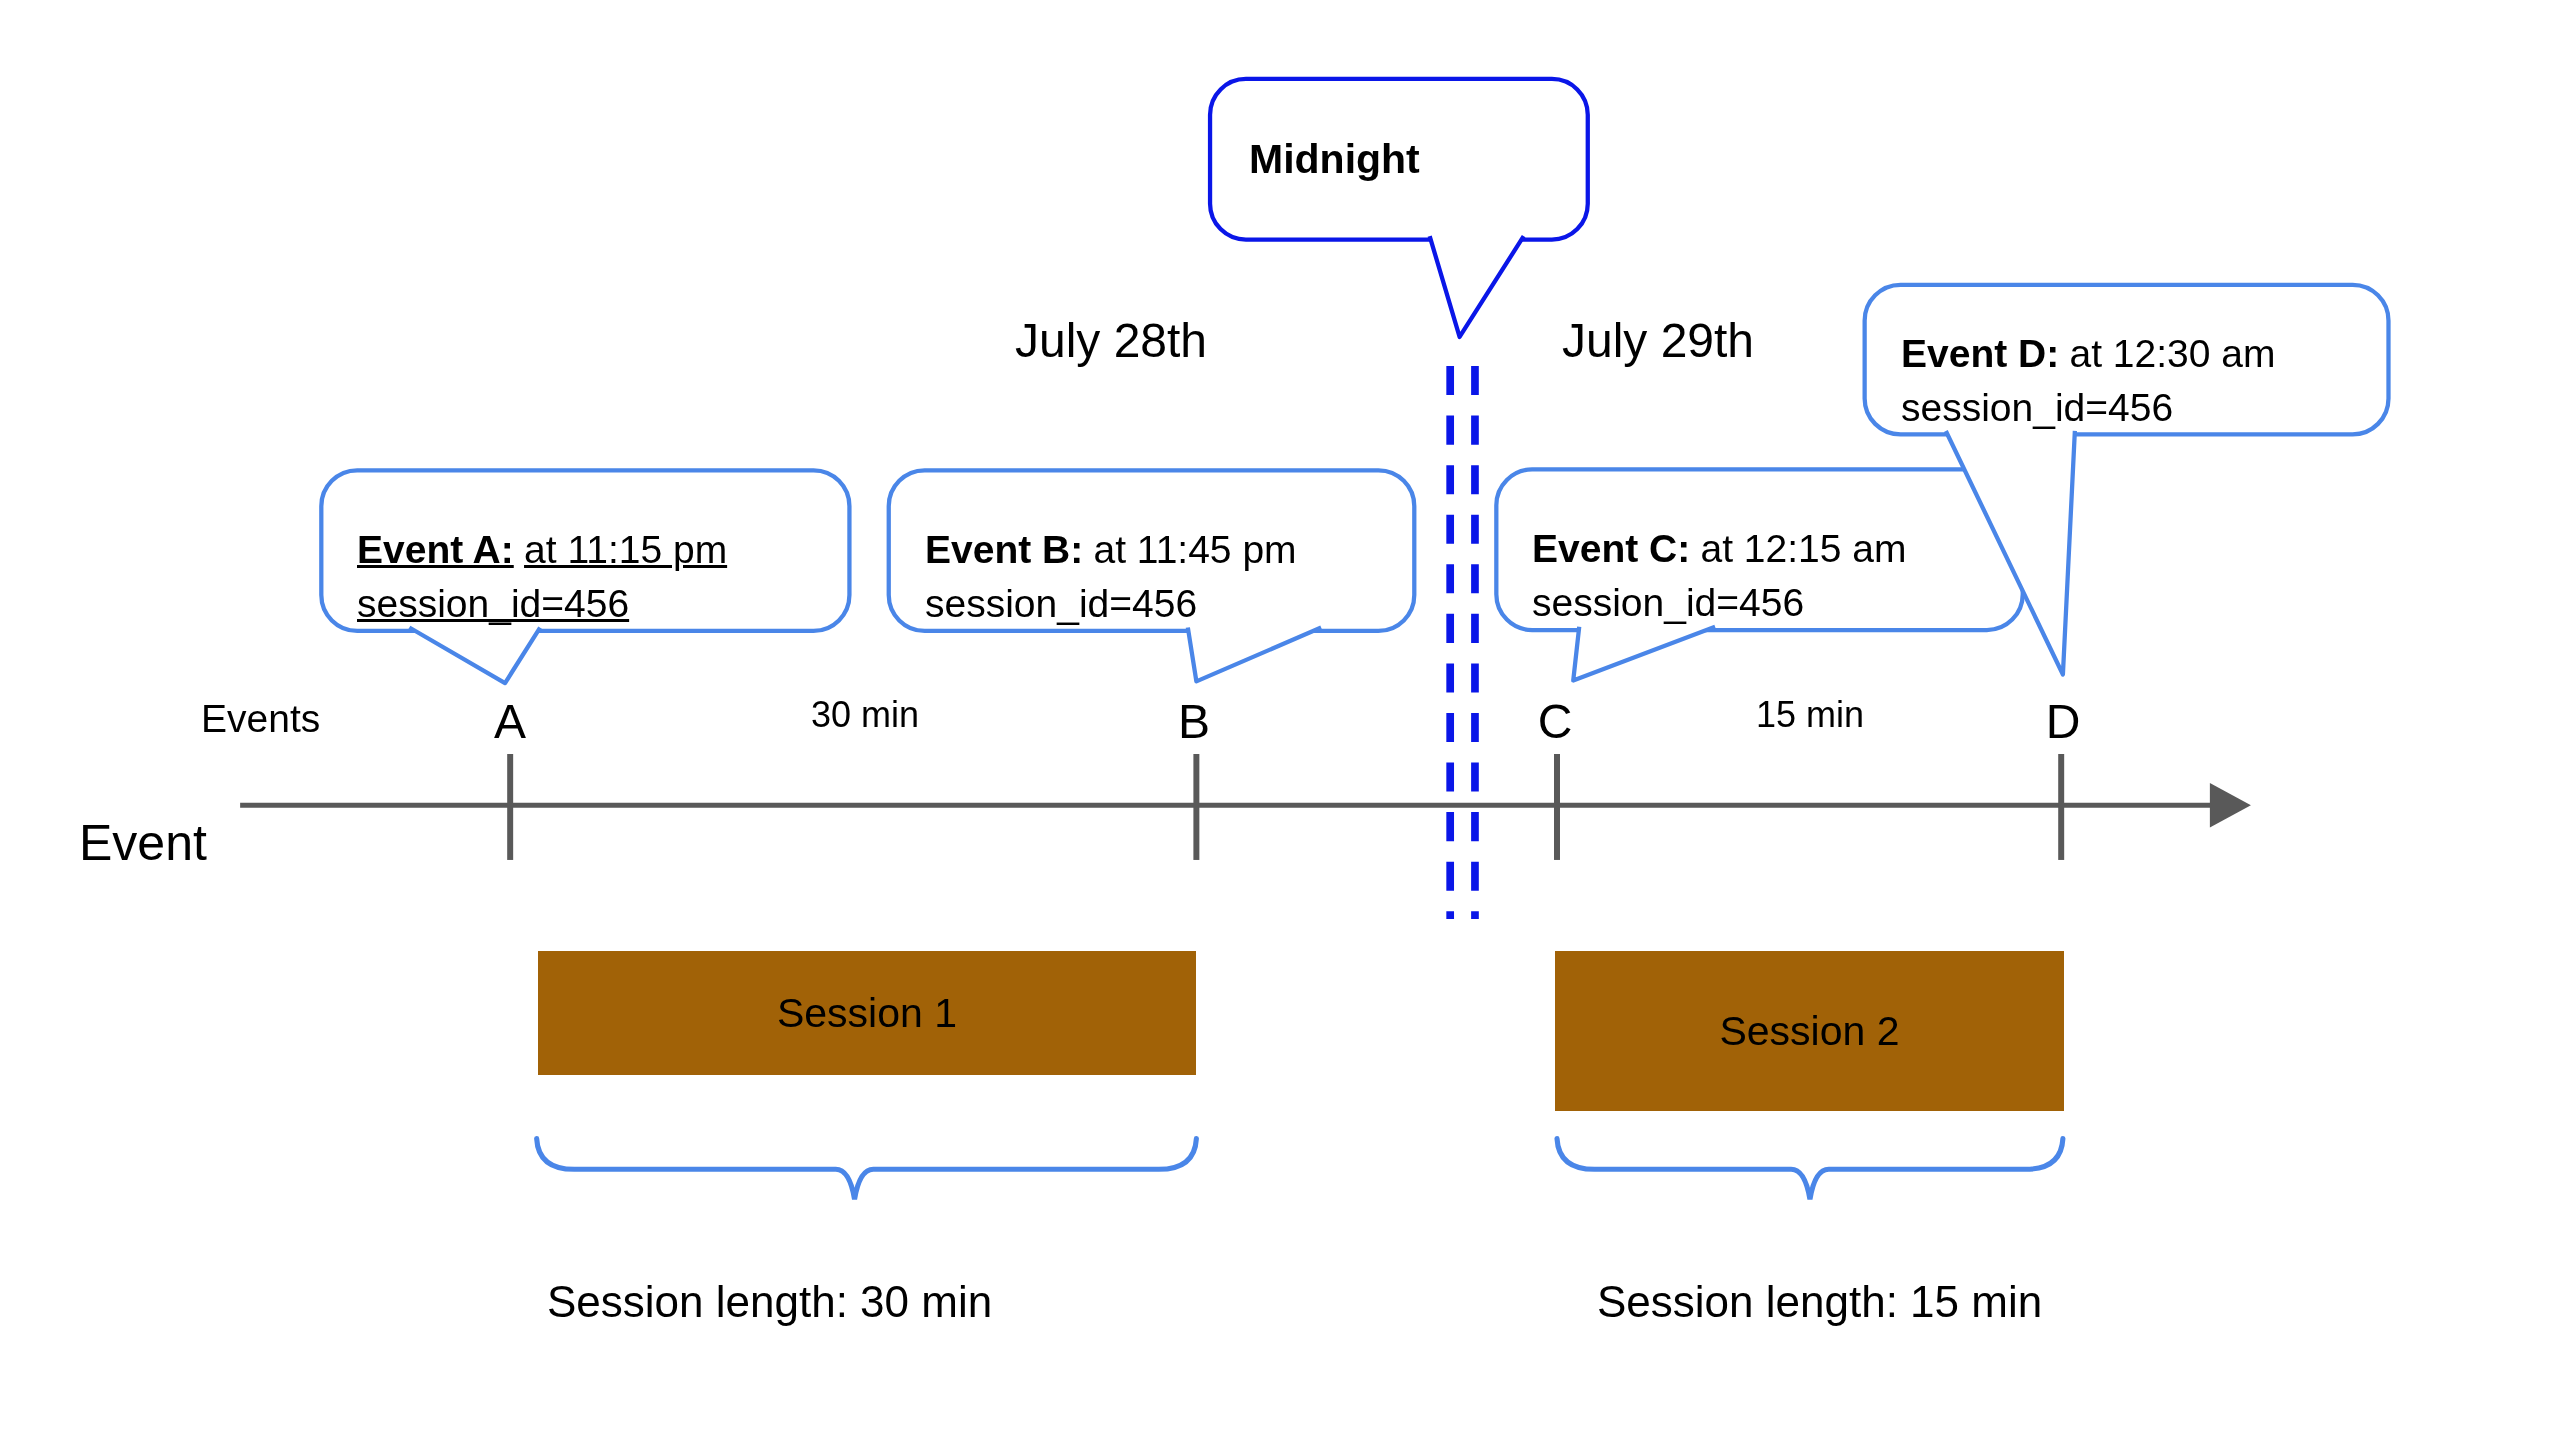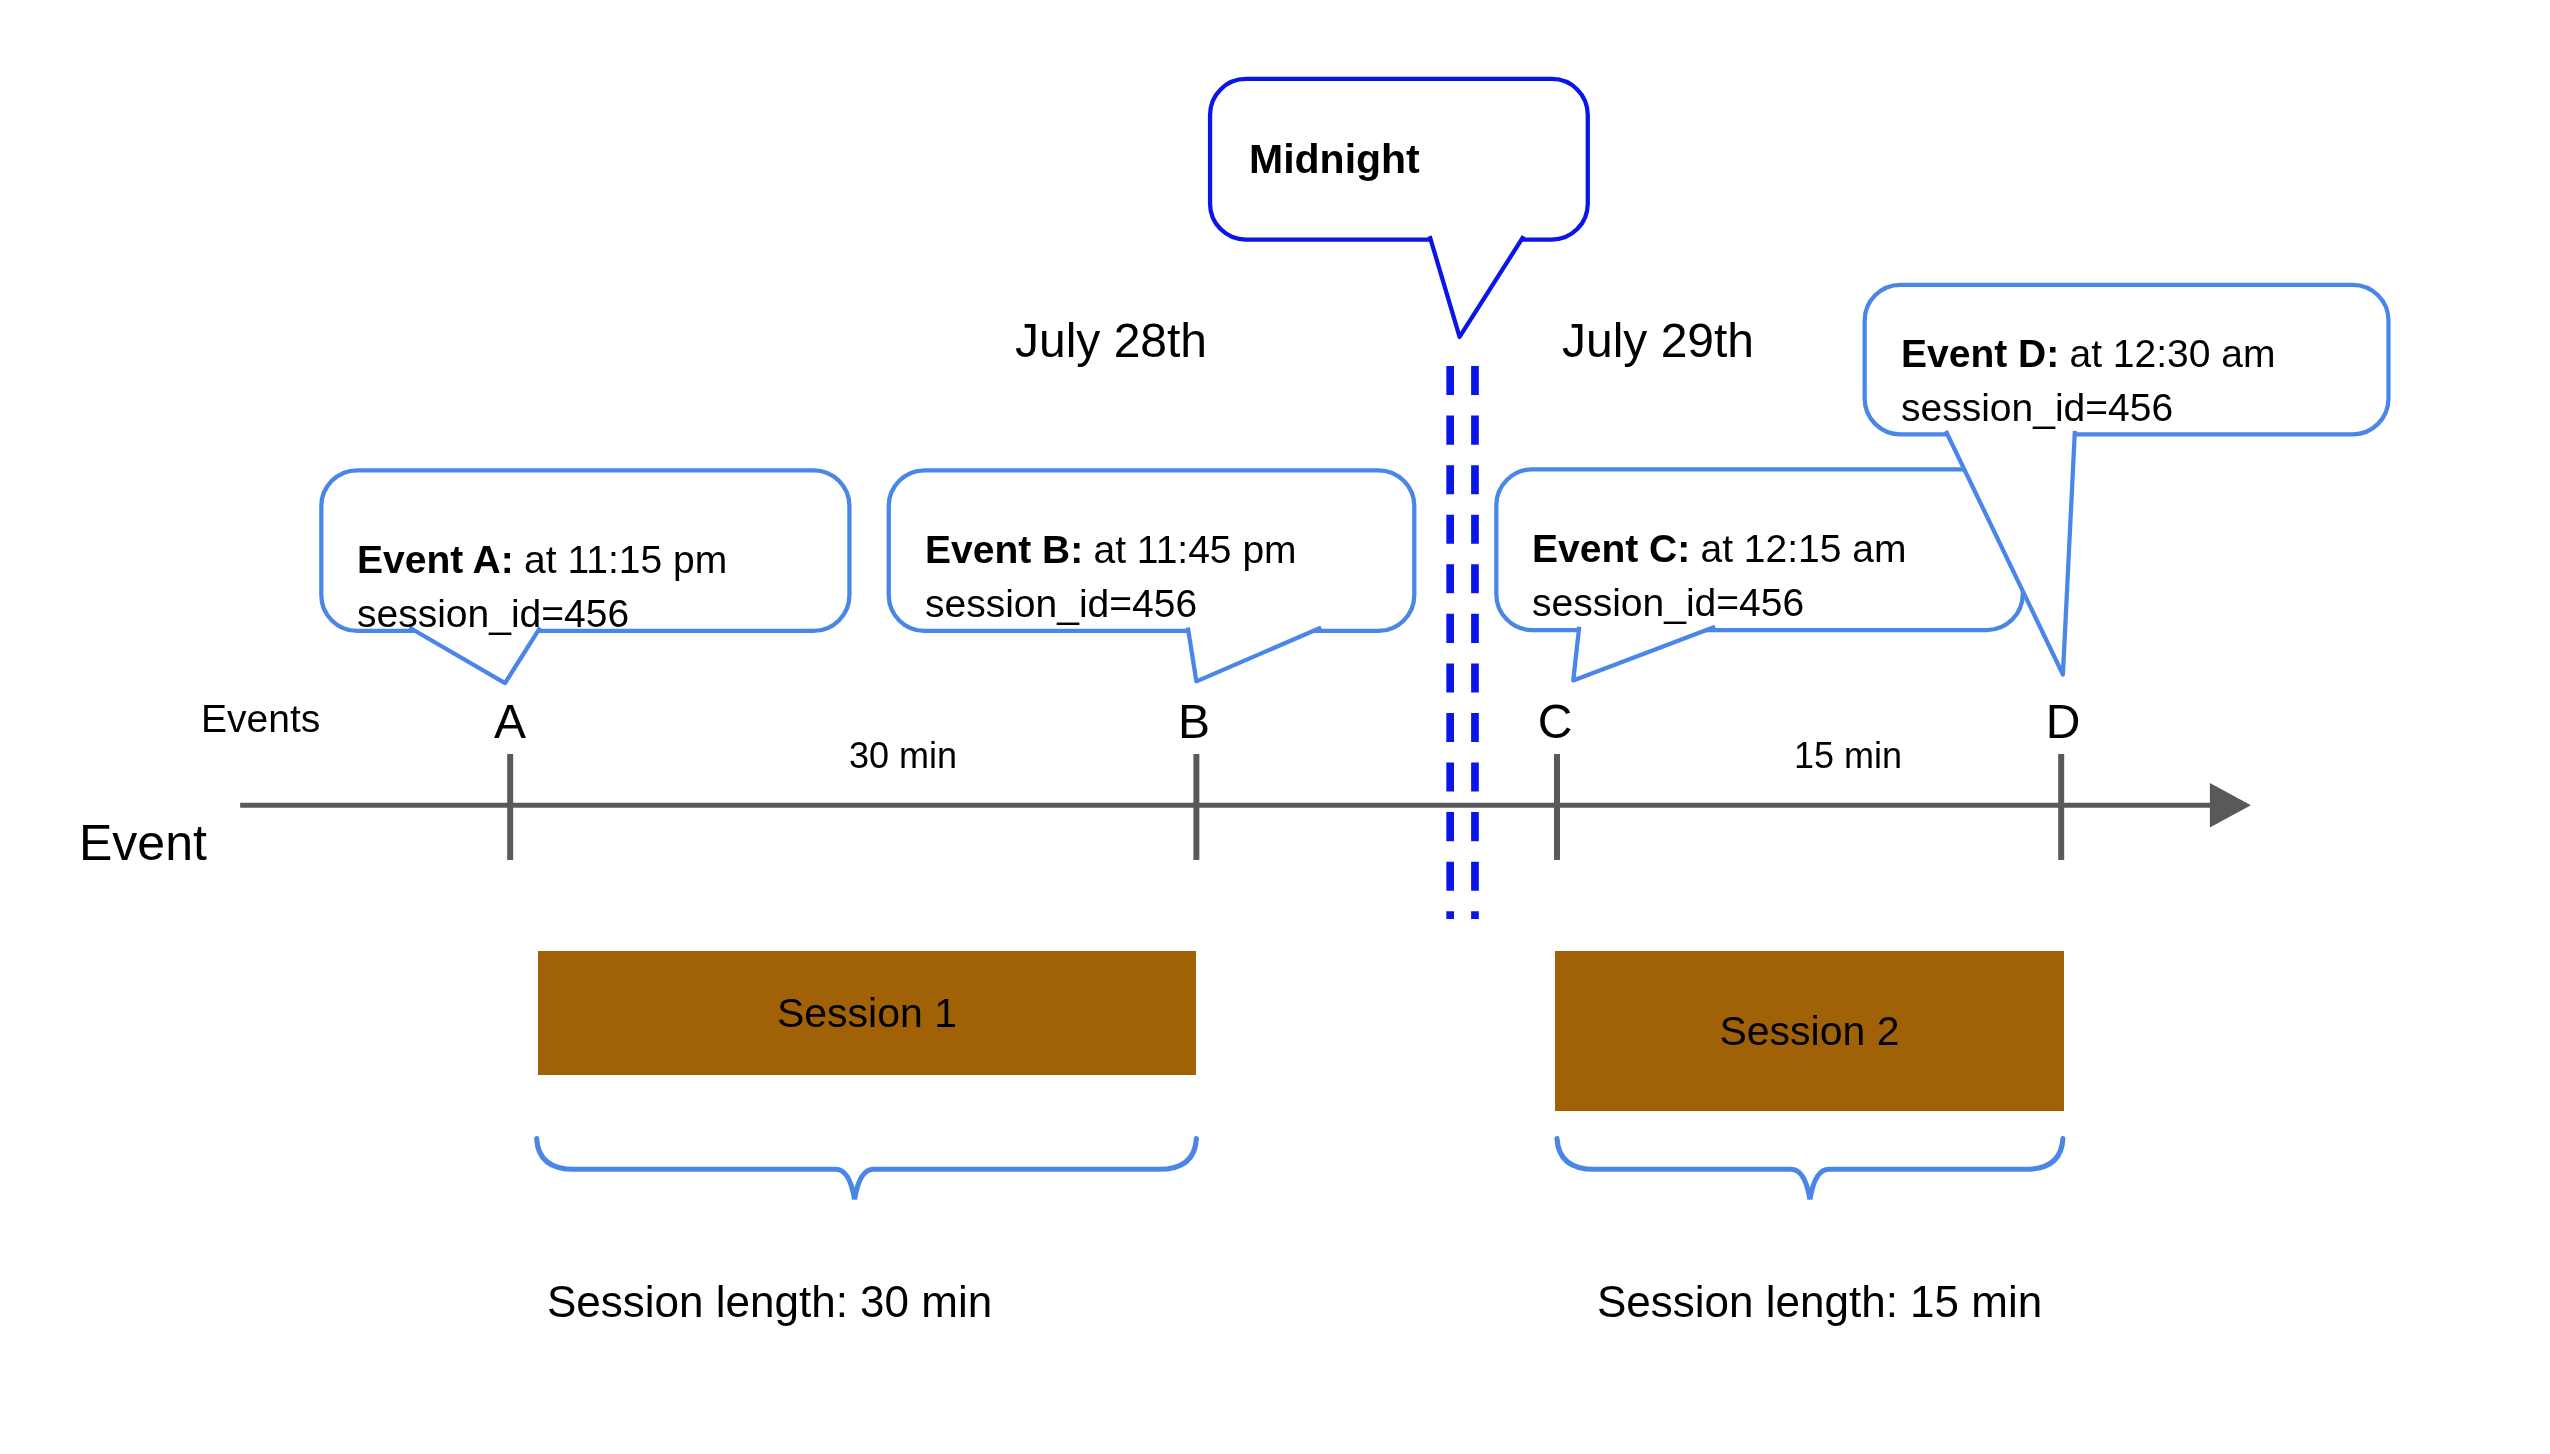--- a/index.html
+++ b/index.html
@@ -46,21 +46,21 @@
     position: absolute;
     z-index: 2;
     background: #a16207;
     display: flex;
     align-items: center;
     justify-content: center;
     font-size: 41px;
   }
   .date-label { font-size: 48px; top: 313px; }
   .event-letter { font-size: 48px; top: 694px; }
-  .interval-label { font-size: 36px; top: 735px; margin-left: 38px; }
+  .interval-label { font-size: 36px; top: 694px; }
   .events-label { font-size: 39px; left: 201px; top: 697px; }
   .user-label { font-size: 50px; left: 79px; top: 815px; }
   .midnight-text {
     position: absolute;
     z-index: 2;
     left: 1210px; top: 79px;
     width: 378px; height: 161px;
     display: flex;
     align-items: center;
     font-weight: bold;
@@ -105,21 +105,21 @@
 
     <rect x="2182" y="333" width="613" height="175" rx="42" fill="#ffffff" stroke="#4a86e8" stroke-width="5"></rect>
     <path d="M 2277 504 L 2414 789 L 2428 504" fill="#ffffff" stroke="#4a86e8" stroke-width="5" stroke-linejoin="round"></path>
   </svg>
 
   <div class="txt date-label centered" style="left:1111px;text-align:right;">July 28th</div>
   <div class="txt date-label centered" style="left:1658px;">July 29th</div>
 
   <div class="midnight-text">Midnight</div>
 
-  <div class="bubble-text" style="left:357px; top:480px; height:161px;">
+  <div class="bubble-text" style="left:357px; top:470px; height:161px;text-decoration:underline;">
     <div><span class="bold">Event A:</span><span class="time-part">at 11:15 pm</span></div>
     <div>session_id=456</div>
   </div>
 
   <div class="bubble-text" style="left:925px; top:470px; height:161px;">
     <div><span class="bold">Event B:</span><span class="time-part">at 11:45 pm</span></div>
     <div>session_id=456</div>
   </div>
 
   <div class="bubble-text" style="left:1532px; top:469px; height:161px;">

